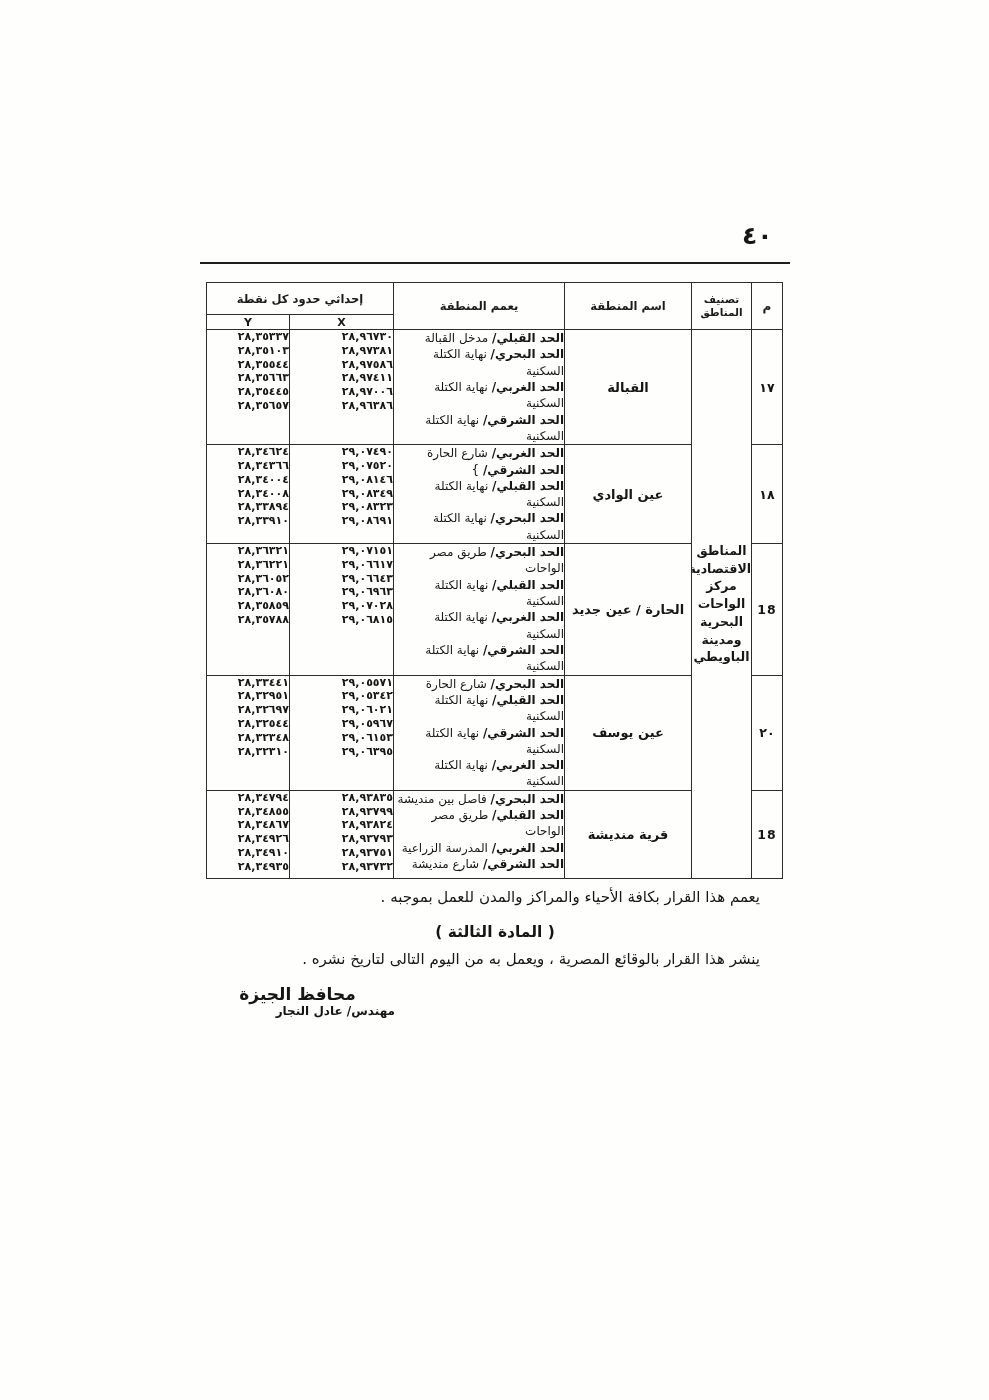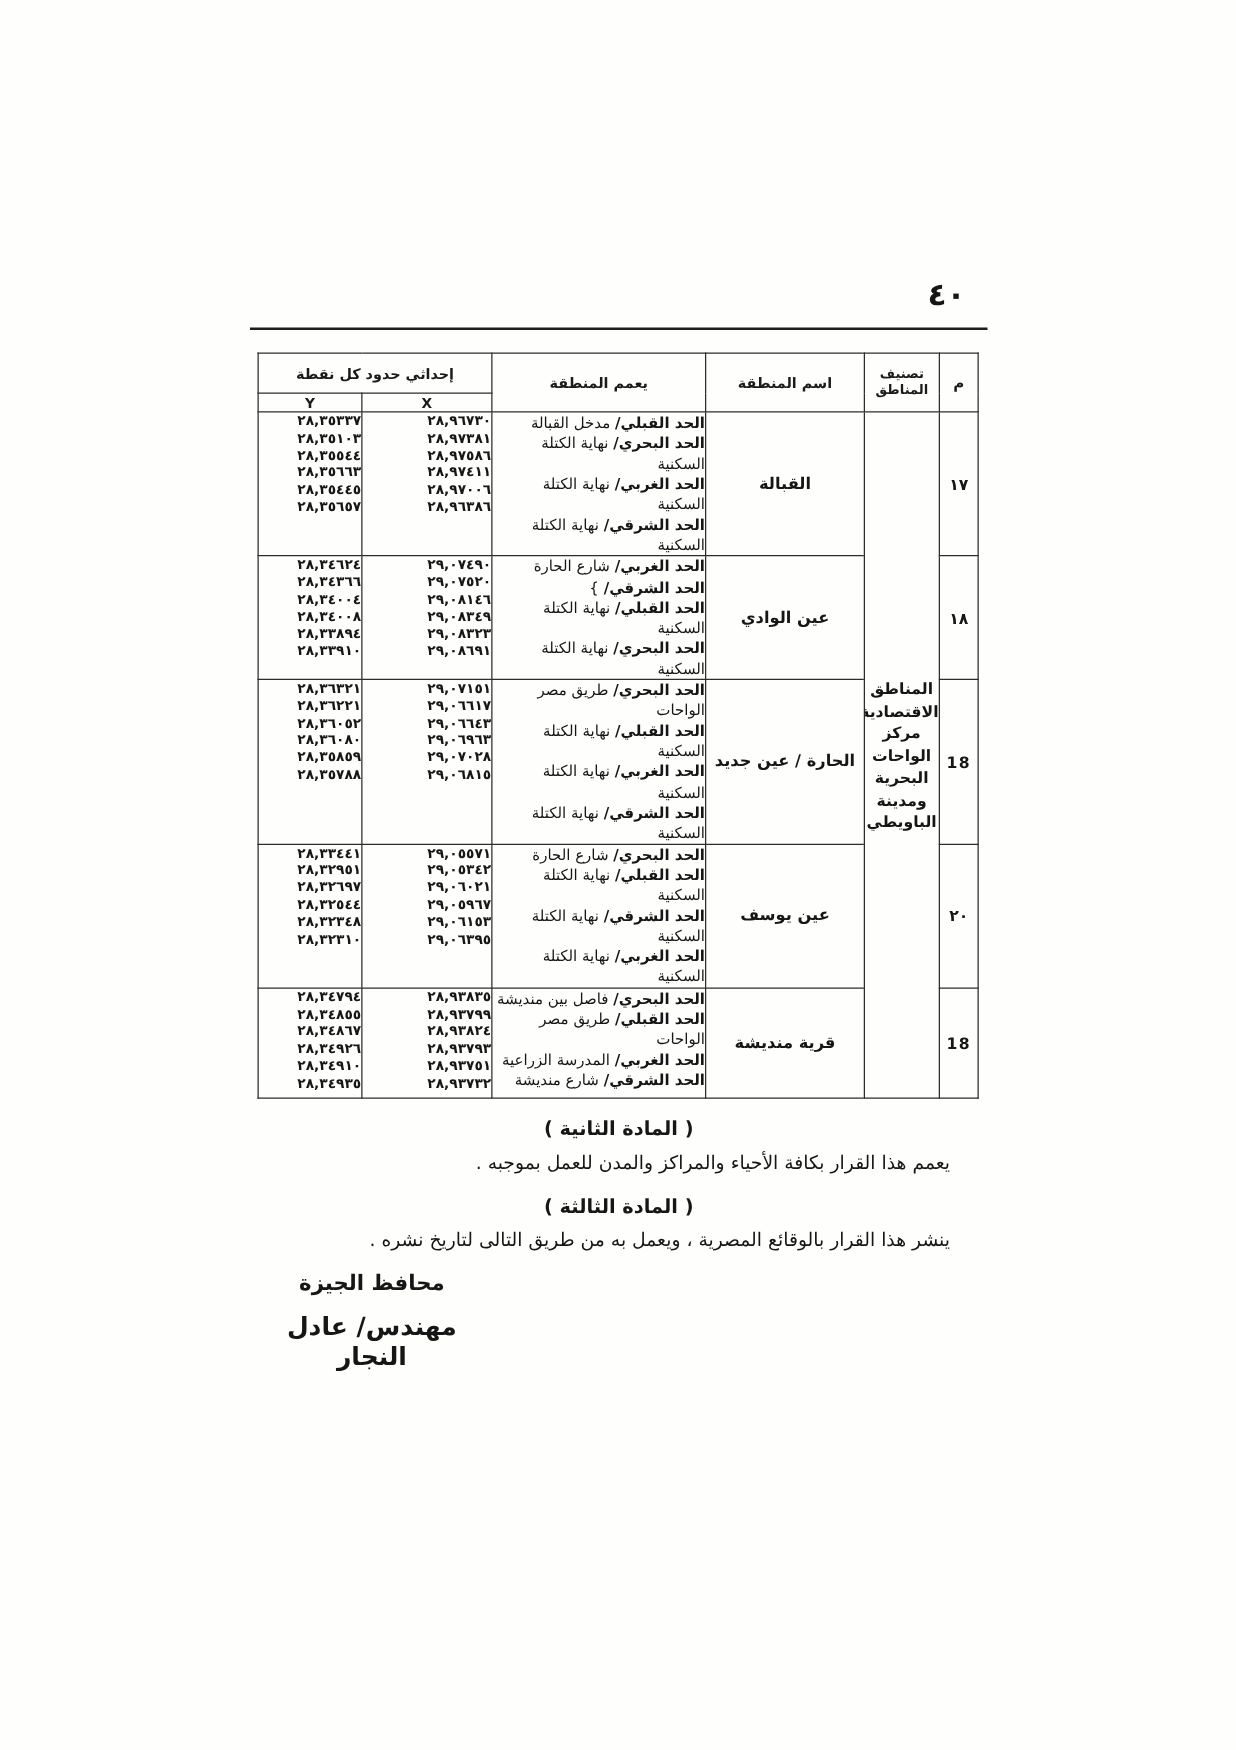--- a/index.html
+++ b/index.html
@@ -35,21 +35,21 @@
   .td-bounds .blabel{font-weight:700;}
   .td-coord{font-size:11px;font-weight:600;vertical-align:top;padding-top:3px;line-height:13.8px;white-space:pre-line;letter-spacing:0.4px;}
 
   
   .article-heading{text-align:center;font-weight:700;font-size:15.5px;margin-top:15px;}
   .article-body{font-size:15px;text-align:right;margin:8px 30px 0 0;line-height:1.4;}
 
   
   .signature{width:195px;margin:14px auto 0 0;margin-left:0;margin-right:auto;direction:rtl;}
   .sig-title{text-align:center;font-size:17px;font-weight:600;}
-  .sig-name{text-align:center;font-size:20px;font-weight:800;margin-top:12px;}
+  .sig-name{text-align:right;font-size:12px;font-weight:800;}
 </style>
 </head>
 <body>
 
 <div class="canvas">
   <div class="content">
 
     <div class="masthead">
       <div class="pagenum">٤٠</div>
     </div>
@@ -192,25 +192,24 @@
             <td class="td-coord">٢٨,٣٤٧٩٤
 ٢٨,٣٤٨٥٥
 ٢٨,٣٤٨٦٧
 ٢٨,٣٤٩٢٦
 ٢٨,٣٤٩١٠
 ٢٨,٣٤٩٣٥</td>
           </tr>
         </tbody>
     </table>
 
-    <div class="article-heading">( المادة الثانية )</div>
     <div class="article-body">يعمم هذا القرار بكافة الأحياء والمراكز والمدن للعمل بموجبه .</div>
 
     <div class="article-heading">( المادة الثالثة )</div>
-    <div class="article-body">ينشر هذا القرار بالوقائع المصرية ، ويعمل به من طريق التالى لتاريخ نشره .</div>
+    <div class="article-body">ينشر هذا القرار بالوقائع المصرية ، ويعمل به من اليوم التالى لتاريخ نشره .</div>
 
     <div class="signature">
       <div class="sig-title">محافظ الجيزة</div>
       <div class="sig-name">مهندس/ عادل النجار</div>
     </div>
 
   </div>
 </div>
 
 </body></html>

